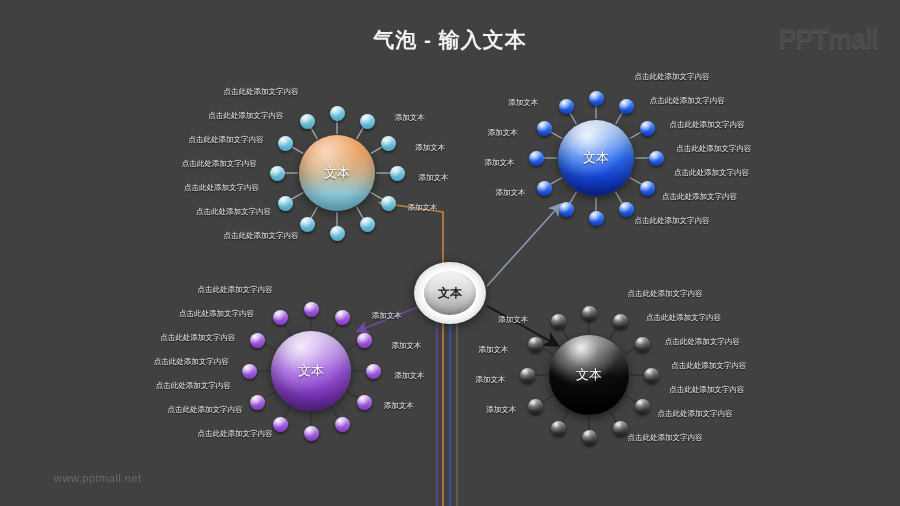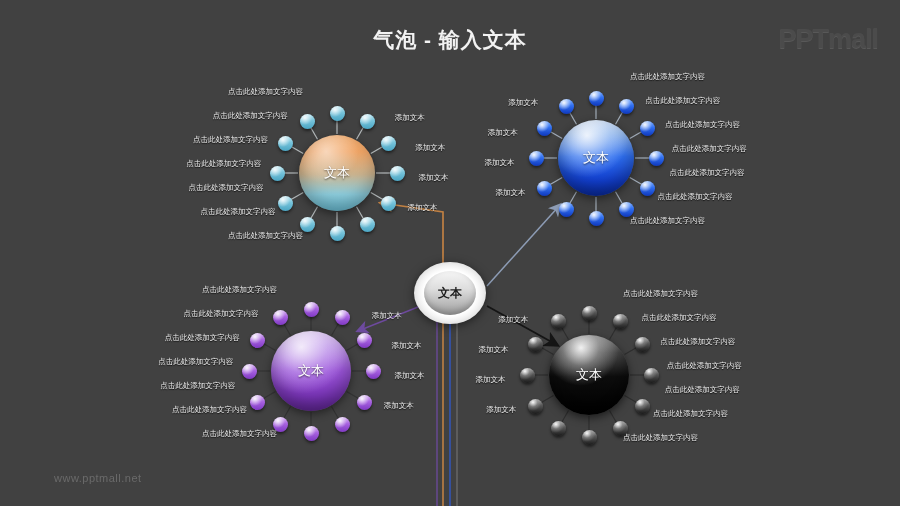--- a/index.html
+++ b/index.html
@@ -124,21 +124,21 @@
   
   .lbl{
     position:absolute;z-index:4;
     font-size:7.5px;line-height:1.35;
     color:#f0f0f0;
     text-shadow:0 1px 1px rgba(0,0,0,.85);
     white-space:normal;
   }
   .lbl.right{text-align:left;}
   .lbl.left{text-align:right;}
-  .lbl.w-long{width:84px;}
+  .lbl.w-long{width:84px;text-align:center;}
   .lbl.nowrap{width:auto;white-space:nowrap;}
 </style>
 </head>
 <body>
 
 <div id="slide">
 
   <div id="title">气泡 - 输入文本</div>
   <div id="logo">PPTmall</div>
   <div id="watermark">www.pptmall.net</div>

